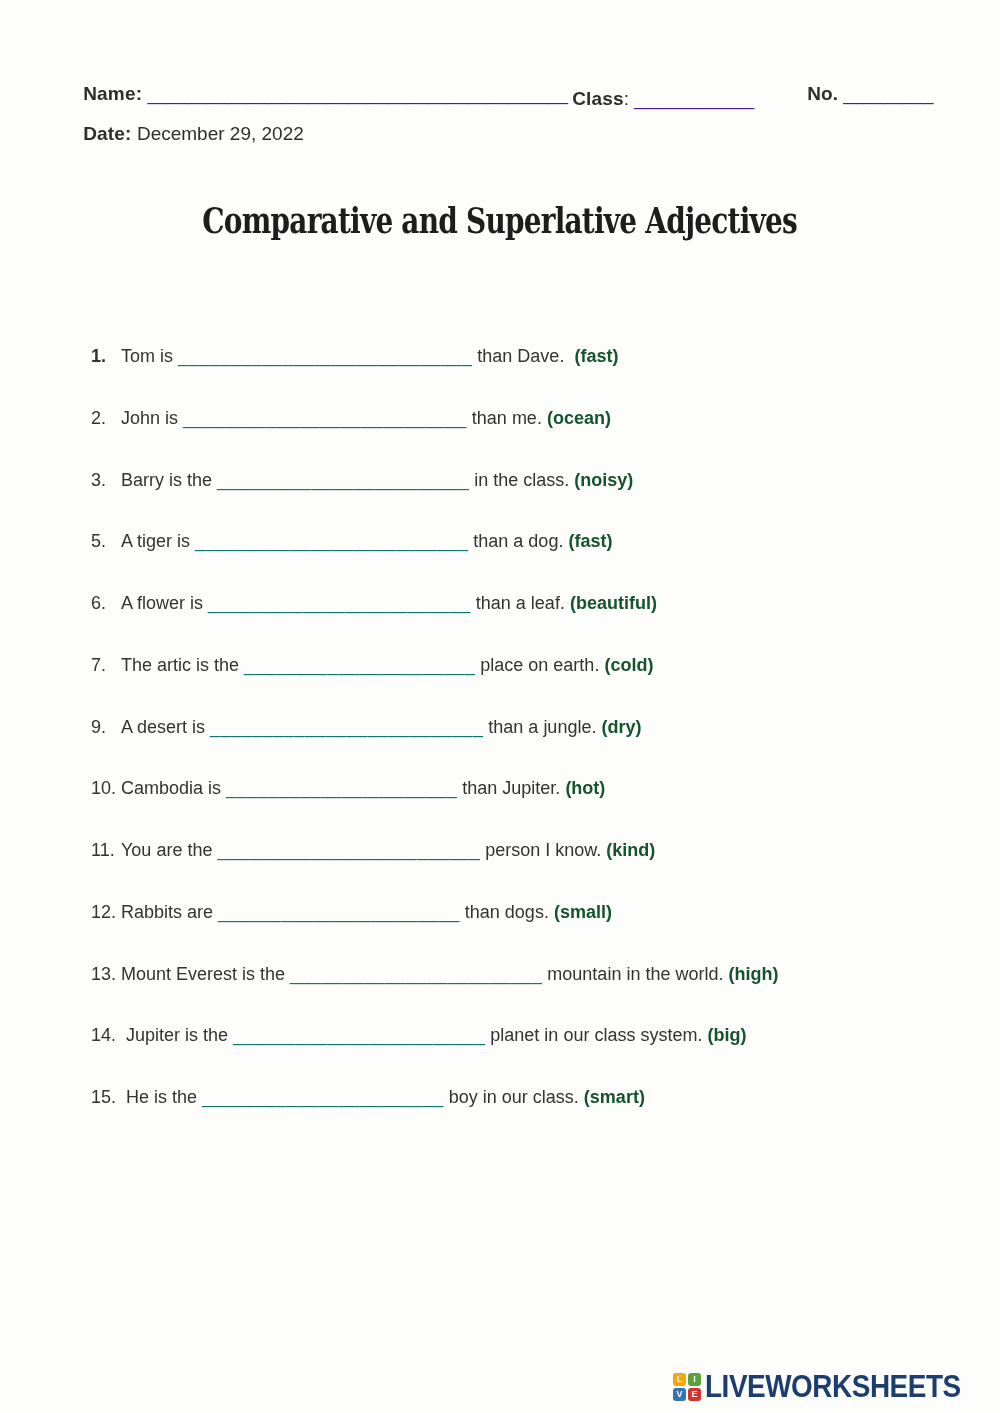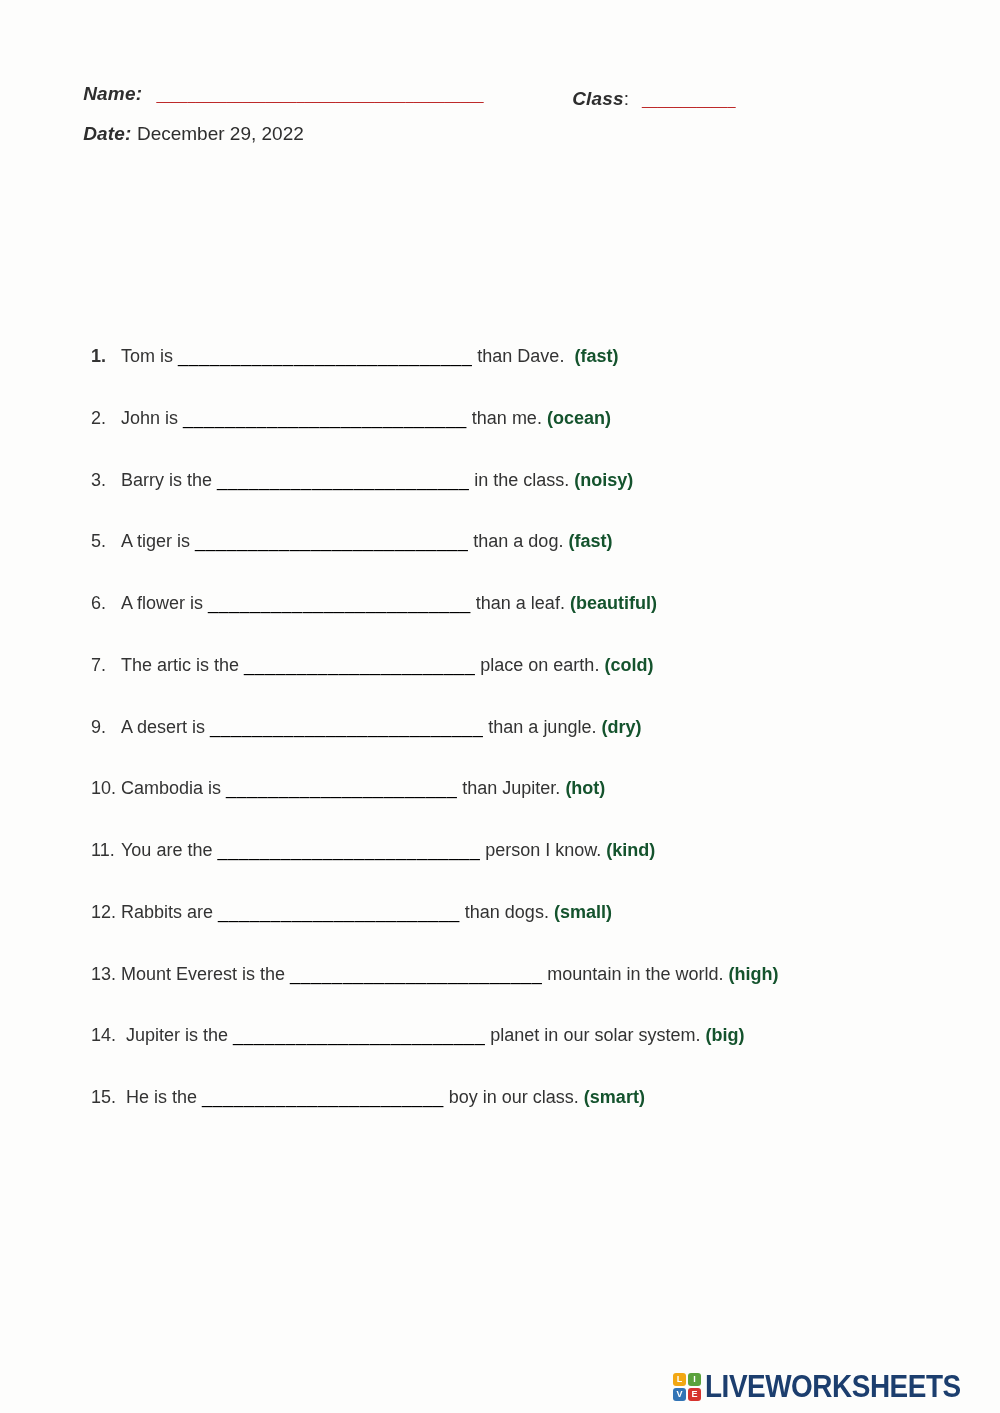--- a/index.html
+++ b/index.html
@@ -10,26 +10,25 @@
     color: #2e2e2e;
     position: relative;
     overflow: hidden;
   }
   .page {
     position: absolute; inset: 0;
     background: #fdfdfc;
   }
   
   .hdr { position: absolute; font-size: 19px; white-space: pre; }
-  .hdr .lbl { font-weight: bold; letter-spacing: 0.2px; font-style: italic; }
+  .hdr .lbl { font-weight: bold; letter-spacing: 0.2px; }
   .fill-line {
-    color: #b91c1c;
-    font-size: 14px;
+    color: #4c1d95;
+    font-size: 18px;
     letter-spacing: 0;
-    margin-left: 9px;
   }
   .name-field  { left: 62px;  top: 61px; }
   .class-field { left: 551px; top: 66px; }
   .no-field    { left: 786px; top: 61px; }
   .date-field  { left: 62px;  top: 101px; }
   .date-field .val { font-weight: normal; }
   
   .title-wrap {
     position: absolute; top: 200px; left: 0; right: 0;
     text-align: center;
@@ -52,21 +51,21 @@
     font-size: 18px;
     white-space: pre;
     color: #333333;
   }
   .item .num {
     display: inline-block;
     width: 30px;
   }
   .item .num.strong { font-weight: bold; }
   .item .blank {
-    color: #000000;
+    color: #0f766e;
     letter-spacing: 0.5px;
   }
   .item .hint { font-weight: bold; color: #14532d; }
   
   .footer {
     position: absolute;
     right: 11px; top: 1369px;
     display: flex; align-items: center;
   }
   .logo-grid {
@@ -97,38 +96,44 @@
 <body>
 
 <div class="page">
 
   <div class="hdr name-field">
     <span class="lbl">Name:</span><span> </span><span class="fill-line">__________________________________________</span>
   </div>
   <div class="hdr class-field">
     <span class="lbl">Class</span><span>:</span><span class="fill-line"> ____________</span>
   </div>
+  <div class="hdr no-field">
+    <span class="lbl">No.</span><span class="fill-line"> _________</span>
+  </div>
   <div class="hdr date-field">
     <span class="lbl">Date:</span><span class="val"> December 29, 2022</span>
   </div>
 
+  <div class="title-wrap">
+    <h1 class="title">Comparative and Superlative Adjectives</h1>
+  </div>
 
   <div class="items">
     <div class="item"><span class="num strong">1.</span><span>Tom is </span><span class="blank">____________________________</span><span> than Dave.  </span><span class="hint">(fast)</span></div>
     <div class="item"><span class="num">2.</span><span>John is </span><span class="blank">___________________________</span><span> than me. </span><span class="hint">(ocean)</span></div>
     <div class="item"><span class="num">3.</span><span>Barry is the </span><span class="blank">________________________</span><span> in the class. </span><span class="hint">(noisy)</span></div>
     <div class="item"><span class="num">5.</span><span>A tiger is </span><span class="blank">__________________________</span><span> than a dog. </span><span class="hint">(fast)</span></div>
     <div class="item"><span class="num">6.</span><span>A flower is </span><span class="blank">_________________________</span><span> than a leaf. </span><span class="hint">(beautiful)</span></div>
     <div class="item"><span class="num">7.</span><span>The artic is the </span><span class="blank">______________________</span><span> place on earth. </span><span class="hint">(cold)</span></div>
     <div class="item"><span class="num">9.</span><span>A desert is </span><span class="blank">__________________________</span><span> than a jungle. </span><span class="hint">(dry)</span></div>
     <div class="item"><span class="num">10.</span><span>Cambodia is </span><span class="blank">______________________</span><span> than Jupiter. </span><span class="hint">(hot)</span></div>
     <div class="item"><span class="num">11.</span><span>You are the </span><span class="blank">_________________________</span><span> person I know. </span><span class="hint">(kind)</span></div>
     <div class="item"><span class="num">12.</span><span>Rabbits are </span><span class="blank">_______________________</span><span> than dogs. </span><span class="hint">(small)</span></div>
     <div class="item"><span class="num">13.</span><span>Mount Everest is the </span><span class="blank">________________________</span><span> mountain in the world. </span><span class="hint">(high)</span></div>
-    <div class="item"><span class="num">14.</span><span> Jupiter is the </span><span class="blank">________________________</span><span> planet in our solar system. </span><span class="hint">(big)</span></div>
+    <div class="item"><span class="num">14.</span><span> Jupiter is the </span><span class="blank">________________________</span><span> planet in our class system. </span><span class="hint">(big)</span></div>
     <div class="item"><span class="num">15.</span><span> He is the </span><span class="blank">_______________________</span><span> boy in our class. </span><span class="hint">(smart)</span></div>
   </div>
 
   <div class="footer">
     <div class="logo-grid">
       <span class="logo-sq" style="background: rgb(242, 167, 19);">L</span>
       <span class="logo-sq" style="background: rgb(91, 162, 60);">I</span>
       <span class="logo-sq" style="background: rgb(50, 116, 181);">V</span>
       <span class="logo-sq" style="background: rgb(214, 51, 46);">E</span>
     </div>

